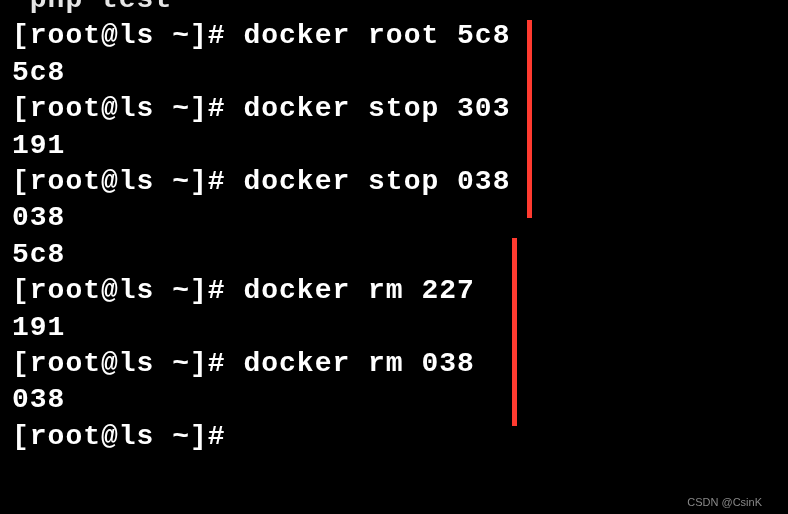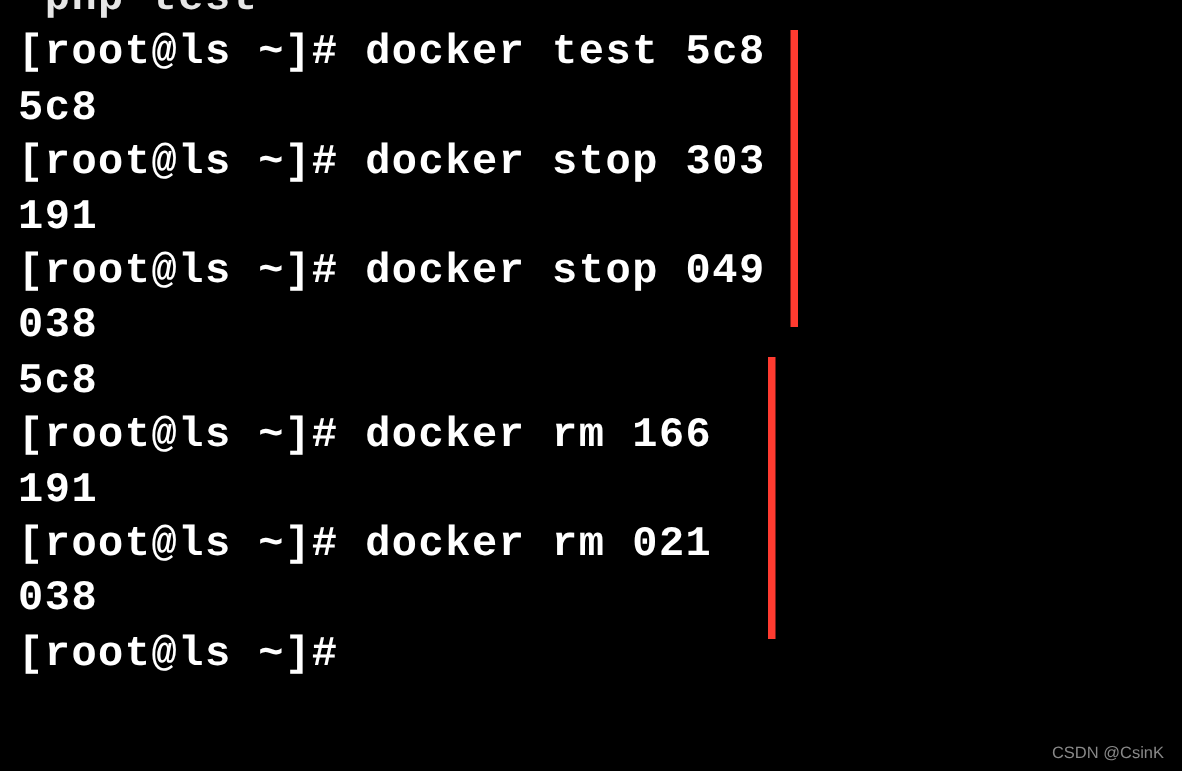--- a/index.html
+++ b/index.html
@@ -40,54 +40,54 @@
       position: absolute;
       background: #ff3b30;
       width: 5px;
       left: 512px;
       top: 238px;
       height: 188px;
     }
     .watermark {
       position: absolute;
       bottom: 6px;
-      right: 12px;
+      right: 26px;
       font-size: 11px;
       color: #888;
       font-weight: normal;
       font-family: sans-serif;
       letter-spacing: 0;
     }
     .partial-top {
       color: #fff;
       opacity: 0.9;
       margin-top: -18px;
     }
   </style>
 </head>
 <body>
 
 <div class="terminal">
   <div class="line partial-top"> php test</div>
 
-  <div class="line"><span>[root@ls ~]# </span><span>docker test 5c8</span></div>
+  <div class="line"><span>[root@ls ~]# </span><span>docker root 5c8</span></div>
   <div class="line">5c8</div>
 
   <div class="line"><span>[root@ls ~]# </span><span>docker stop 303</span></div>
   <div class="line">191</div>
 
-  <div class="line"><span>[root@ls ~]# </span><span>docker stop 049</span></div>
+  <div class="line"><span>[root@ls ~]# </span><span>docker stop 038</span></div>
   <div class="line">038</div>
 
   <div class="line">5c8</div>
 
-  <div class="line"><span>[root@ls ~]# </span><span>docker rm 166</span></div>
+  <div class="line"><span>[root@ls ~]# </span><span>docker rm 227</span></div>
   <div class="line">191</div>
 
-  <div class="line"><span>[root@ls ~]# </span><span>docker rm 021</span></div>
+  <div class="line"><span>[root@ls ~]# </span><span>docker rm 038</span></div>
   <div class="line">038</div>
 
   <div class="line"><span>[root@ls ~]# </span><span></span></div>
 </div>
 
 <div class="highlight-bar-1"></div>
 <div class="highlight-bar-2"></div>
 
 <div class="watermark">CSDN @CsinK</div>
 

